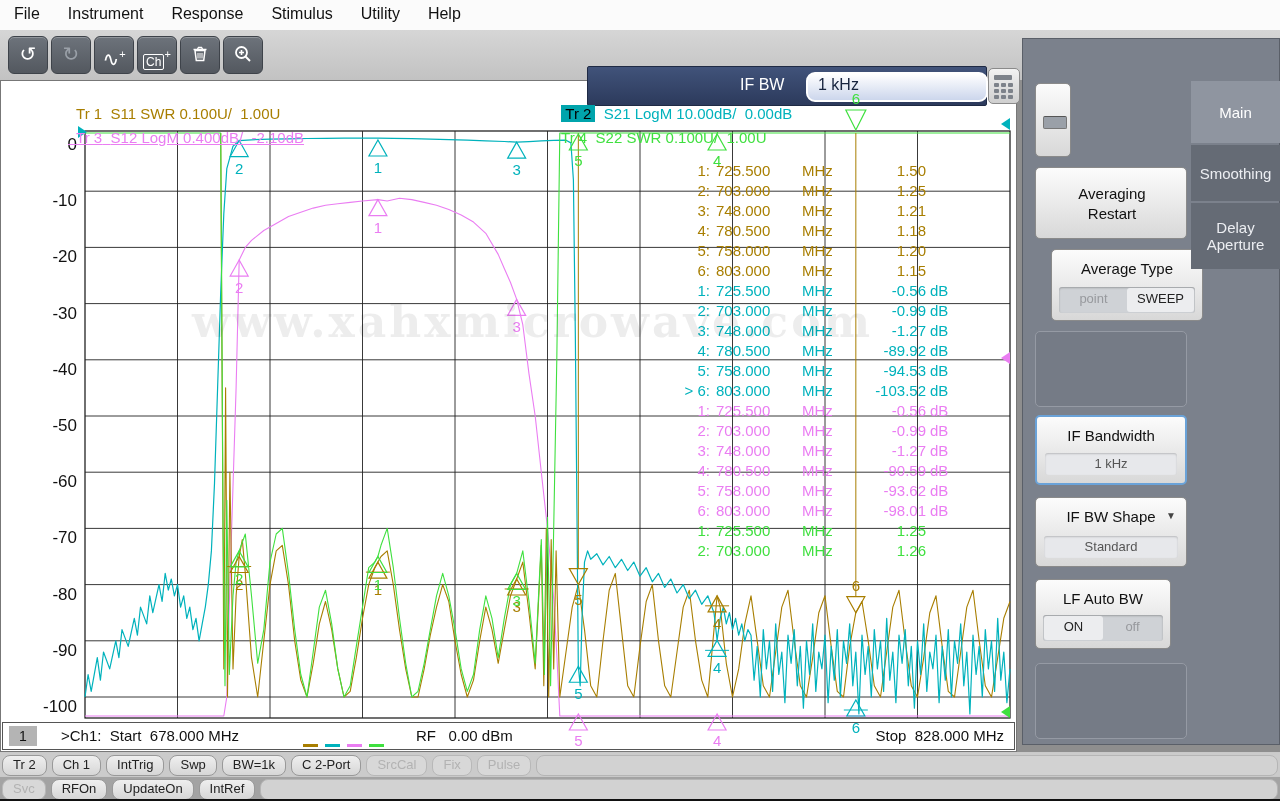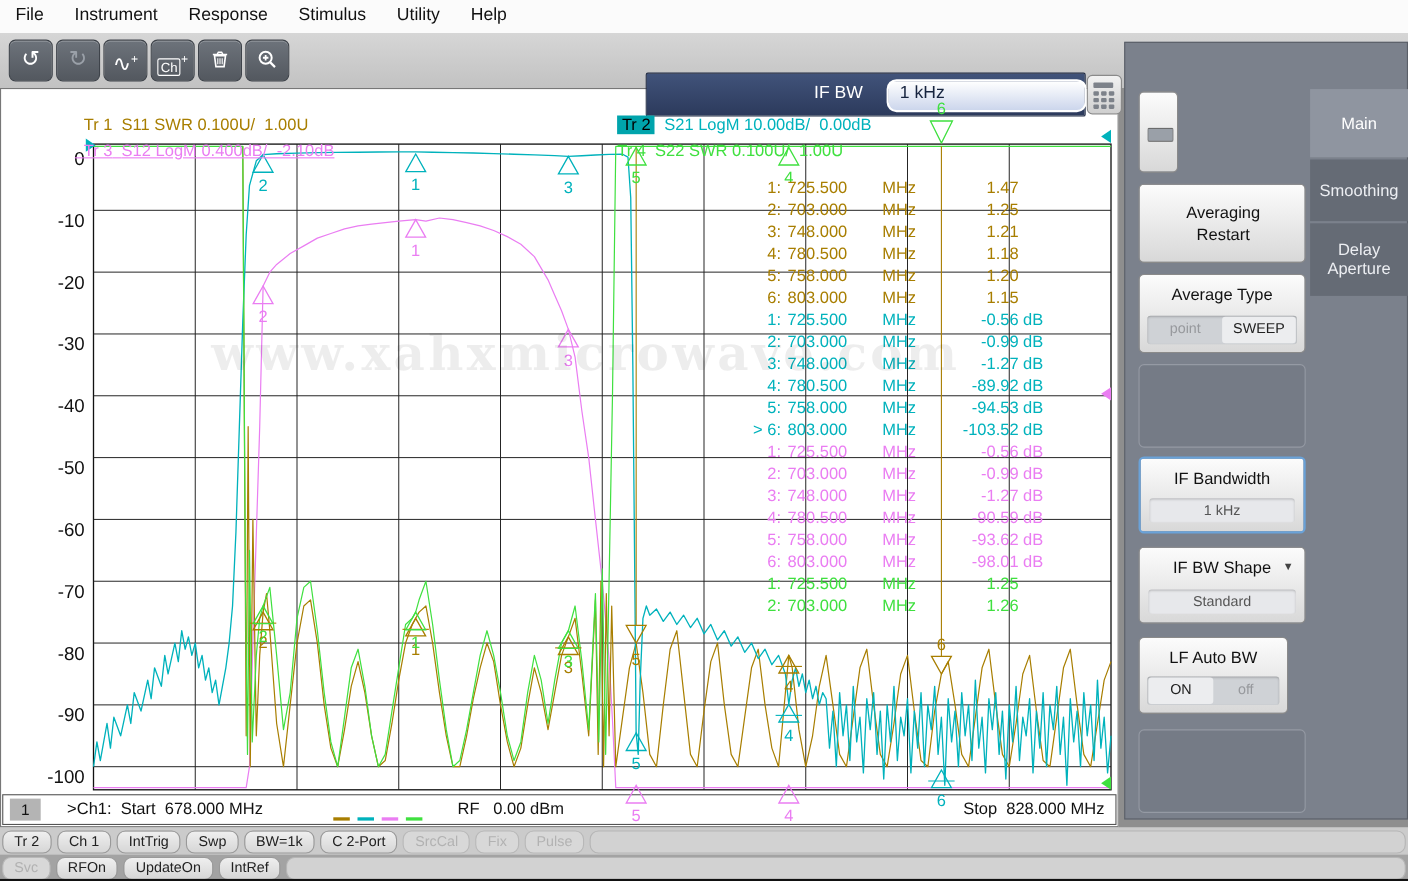--- a/index.html
+++ b/index.html
@@ -237,21 +237,21 @@
     <path d="M845.8333333333334 110 L865.8333333333334 110 L855.8333333333334 130 Z" fill="none" stroke="#3fe03f" stroke-width="1.2"></path>
     <path d="M78 126 L78 138 L87 132 Z" fill="#00b2bc"></path>
     <path d="M1010 118 L1010 130 L1001 124 Z" fill="#00b2bc"></path>
     <path d="M1010 352 L1010 364 L1001 358 Z" fill="#ea7df2"></path>
     <path d="M1010 706 L1010 718 L1001 712 Z" fill="#3fe03f"></path>
   </svg>
 
 <div class="abs" id="watermark">www.xahxmicrowave.com</div>
 
 <div class="abs" id="marker-table">
-    <div class="mrow" style="color: rgb(168, 126, 0);"><span class="m-n">1:</span><span class="m-f">725.500</span><span class="m-fu">MHz</span><span class="m-v">1.47</span><span class="m-vu"></span></div>
+    <div class="mrow" style="color: rgb(168, 126, 0);"><span class="m-n">1:</span><span class="m-f">725.500</span><span class="m-fu">MHz</span><span class="m-v">1.50</span><span class="m-vu"></span></div>
     <div class="mrow" style="color: rgb(168, 126, 0);"><span class="m-n">2:</span><span class="m-f">703.000</span><span class="m-fu">MHz</span><span class="m-v">1.25</span><span class="m-vu"></span></div>
     <div class="mrow" style="color: rgb(168, 126, 0);"><span class="m-n">3:</span><span class="m-f">748.000</span><span class="m-fu">MHz</span><span class="m-v">1.21</span><span class="m-vu"></span></div>
     <div class="mrow" style="color: rgb(168, 126, 0);"><span class="m-n">4:</span><span class="m-f">780.500</span><span class="m-fu">MHz</span><span class="m-v">1.18</span><span class="m-vu"></span></div>
     <div class="mrow" style="color: rgb(168, 126, 0);"><span class="m-n">5:</span><span class="m-f">758.000</span><span class="m-fu">MHz</span><span class="m-v">1.20</span><span class="m-vu"></span></div>
     <div class="mrow" style="color: rgb(168, 126, 0);"><span class="m-n">6:</span><span class="m-f">803.000</span><span class="m-fu">MHz</span><span class="m-v">1.15</span><span class="m-vu"></span></div>
     <div class="mrow" style="color: rgb(0, 178, 188);"><span class="m-n">1:</span><span class="m-f">725.500</span><span class="m-fu">MHz</span><span class="m-v">-0.56</span><span class="m-vu">dB</span></div>
     <div class="mrow" style="color: rgb(0, 178, 188);"><span class="m-n">2:</span><span class="m-f">703.000</span><span class="m-fu">MHz</span><span class="m-v">-0.99</span><span class="m-vu">dB</span></div>
     <div class="mrow" style="color: rgb(0, 178, 188);"><span class="m-n">3:</span><span class="m-f">748.000</span><span class="m-fu">MHz</span><span class="m-v">-1.27</span><span class="m-vu">dB</span></div>
     <div class="mrow" style="color: rgb(0, 178, 188);"><span class="m-n">4:</span><span class="m-f">780.500</span><span class="m-fu">MHz</span><span class="m-v">-89.92</span><span class="m-vu">dB</span></div>
     <div class="mrow" style="color: rgb(0, 178, 188);"><span class="m-n">5:</span><span class="m-f">758.000</span><span class="m-fu">MHz</span><span class="m-v">-94.53</span><span class="m-vu">dB</span></div>
@@ -277,21 +277,21 @@
 <div class="abs" id="panel">
 
   <div class="pbtn" style="left:12px;top:44px;width:36px;height:74px;">
     <div id="led"></div>
   </div>
 
   <div class="pbtn" style="left:12px;top:128px;width:152px;height:72px;">
     <div style="margin-top:16px;width:110px;margin-left:21px;line-height:20px;">Averaging Restart</div>
   </div>
 
-  <div class="pbtn" style="left:12px;top:210px;width:152px;height:72px;">
+  <div class="pbtn" style="left:28px;top:210px;width:152px;height:72px;">
     <div class="plabel">Average Type</div>
     <div class="seg">
       <div class="off">point</div>
       <div class="on">SWEEP</div>
     </div>
   </div>
 
   <div class="pbtn empty" style="left:12px;top:292px;width:152px;height:76px;"></div>
 
   <div class="pbtn sel" style="left:12px;top:376px;width:152px;height:70px;">

